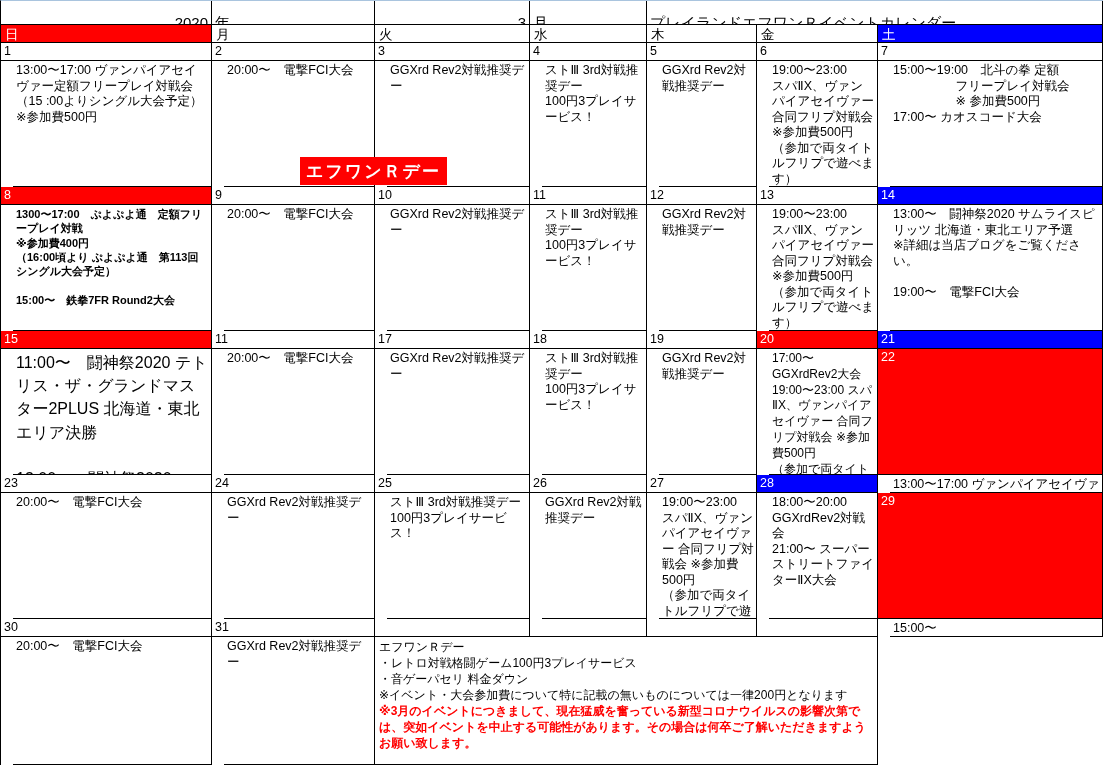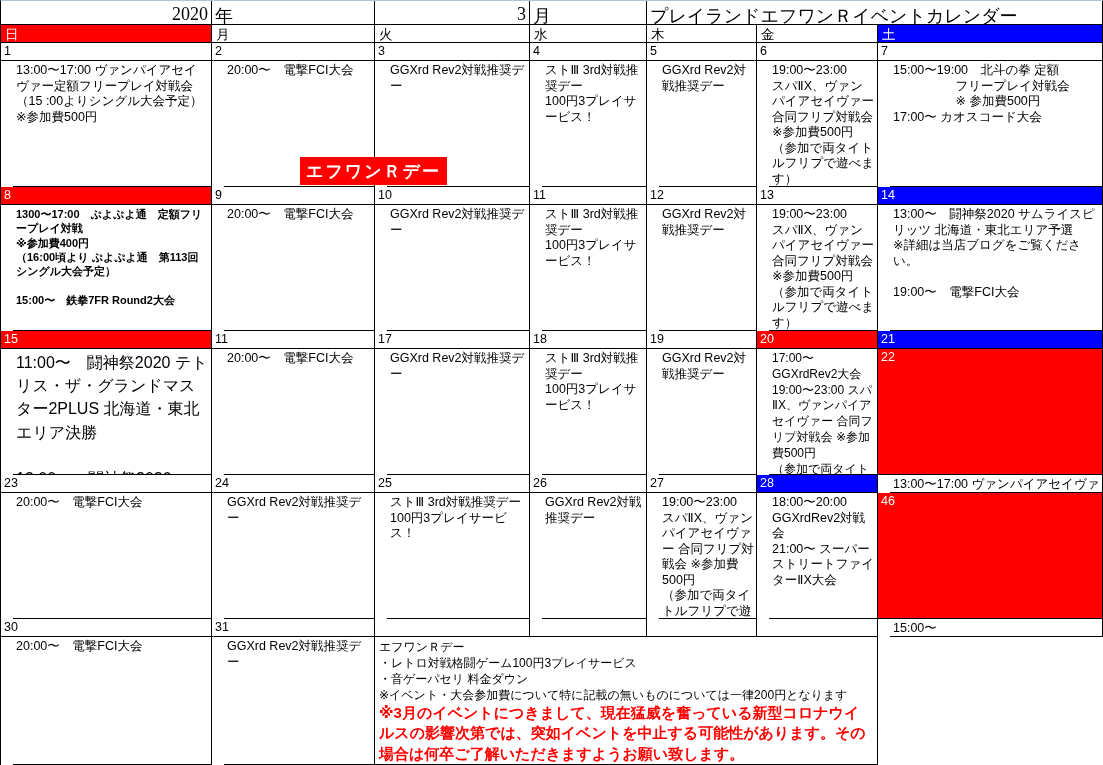--- a/index.html
+++ b/index.html
@@ -4,33 +4,33 @@
 <style>
   html,body{margin:0;padding:0;background:#fff;}
   body{width:1103px;height:765px;position:relative;overflow:hidden;
        font-family:"Liberation Sans","DejaVu Sans",sans-serif;color:#000;}
   .cal{position:absolute;left:0;top:0;width:1103px;height:765px;box-sizing:border-box;
        display:grid;
        grid-template-columns:211px 163px 155px 117px 110px 121px 225px;
        grid-template-rows:24px 18px 18px 126px 18px 126px 18px 126px 18px 126px 18px 128px;
        border-left:1px solid #000;border-top:1px solid #a9c4de;background:#fff;}
   .c{border-right:1px solid #000;border-bottom:1px solid #000;box-sizing:border-box;overflow:hidden;}
-  .titlecell{font-size:18px;padding:3px 3px 0 3px;font-family:Liberation Serif, serif;}
+  .titlecell{font-size:15px;padding:13px 3px 0 3px;}
   .right{text-align:right;}
   .span3{grid-column:span 3;}
   .hdr{font-size:13.5px;padding:1px 0 0 4px;}
   .datebar{font-size:12.5px;padding:0 0 0 3px;line-height:17px;}
   .sunbg{background:#ff0000;color:#fff;}
   .satbg{background:#0000ff;color:#fff;}
   .evt{font-size:12.5px;line-height:1.24;padding:2px 2px 0 3px;white-space:pre-wrap;word-break:break-word;margin-left:12px;}
   .fs11{font-size:11px;line-height:1.3;font-weight:bold;}
   .fs10{font-size:16px;line-height:1.45;}
   .fs105{font-size:12px;line-height:1.32;}
   .notes{grid-column:span 4;font-size:12px;line-height:1.34;padding:2px 4px 0 4px;}
-  .notes .warn{color:#ff0000;font-weight:bold;font-size:15px;}
+  .notes .warn{color:#ff0000;font-weight:bold;font-size:12px;}
   .banner{position:absolute;left:300px;top:157px;width:147px;height:28px;background:#ff0000;
           color:#fff;font-weight:bold;font-size:17px;letter-spacing:2px;
           display:flex;align-items:center;justify-content:center;z-index:5;}
 </style>
 </head>
 <body>
 
 <div class="cal">
 
   <div class="c titlecell right">2020</div>
@@ -134,21 +134,21 @@
   <div class="c evt">GGXrd Rev2対戦推奨デー</div>
   <div class="c evt">ストⅢ 3rd対戦推奨デー
 100円3プレイサービス！</div>
   <div class="c evt">GGXrd Rev2対戦推奨デー</div>
   <div class="c evt">19:00〜23:00
 スパⅡX、ヴァンパイアセイヴァー 合同フリプ対戦会 ※参加費500円
 （参加で両タイトルフリプで遊べます）</div>
   <div class="c evt">18:00〜20:00 GGXrdRev2対戦会
 21:00〜 スーパーストリートファイターⅡX大会</div>
 
-  <div class="c datebar sunbg">46</div>
+  <div class="c datebar sunbg">29</div>
   <div class="c datebar">30</div>
   <div class="c datebar">31</div>
   <div class="c datebar"></div>
   <div class="c datebar"></div>
   <div class="c datebar"></div>
   <div class="c datebar"></div>
 
   <div class="c evt">15:00〜
 第11回 ぷよぷよ eスポーツ大会 ※参加費300円</div>
   <div class="c evt">20:00〜　電撃FCI大会</div>

